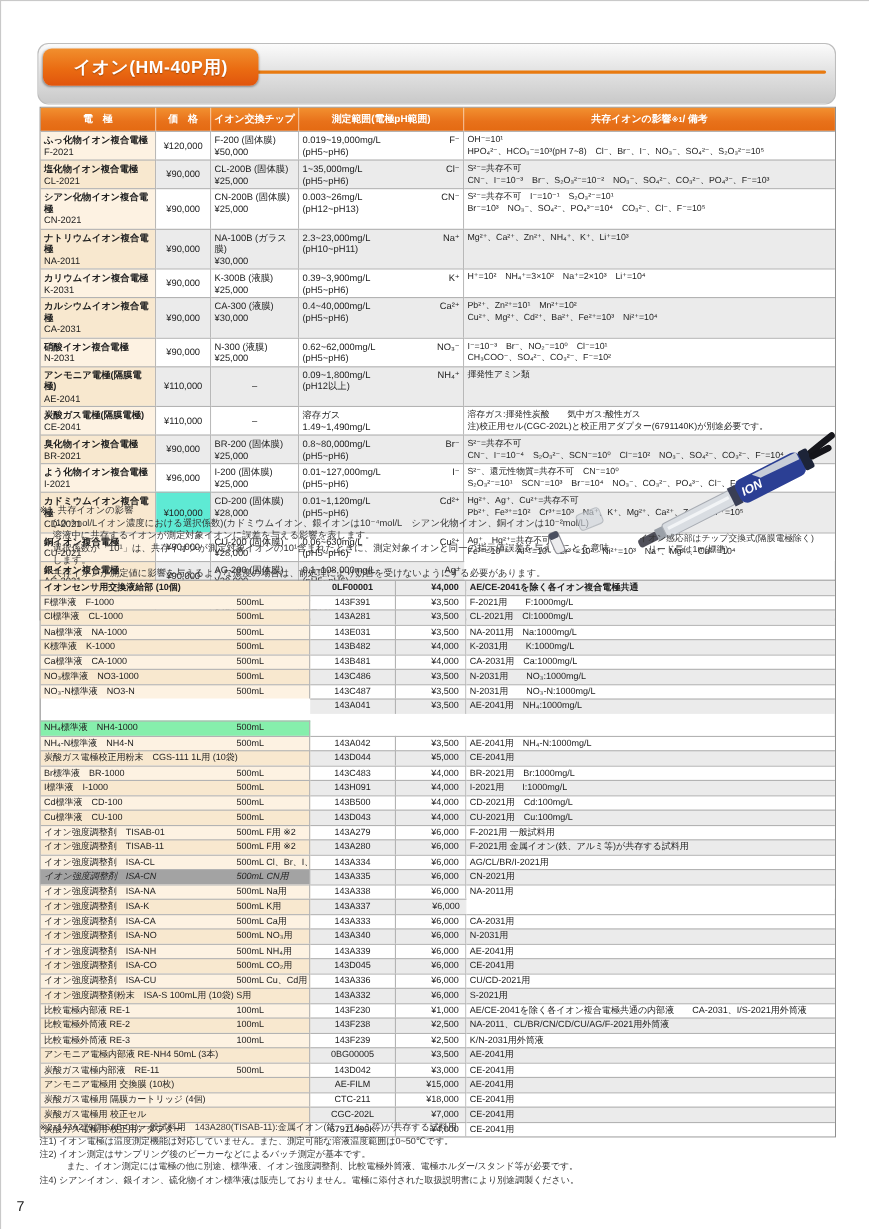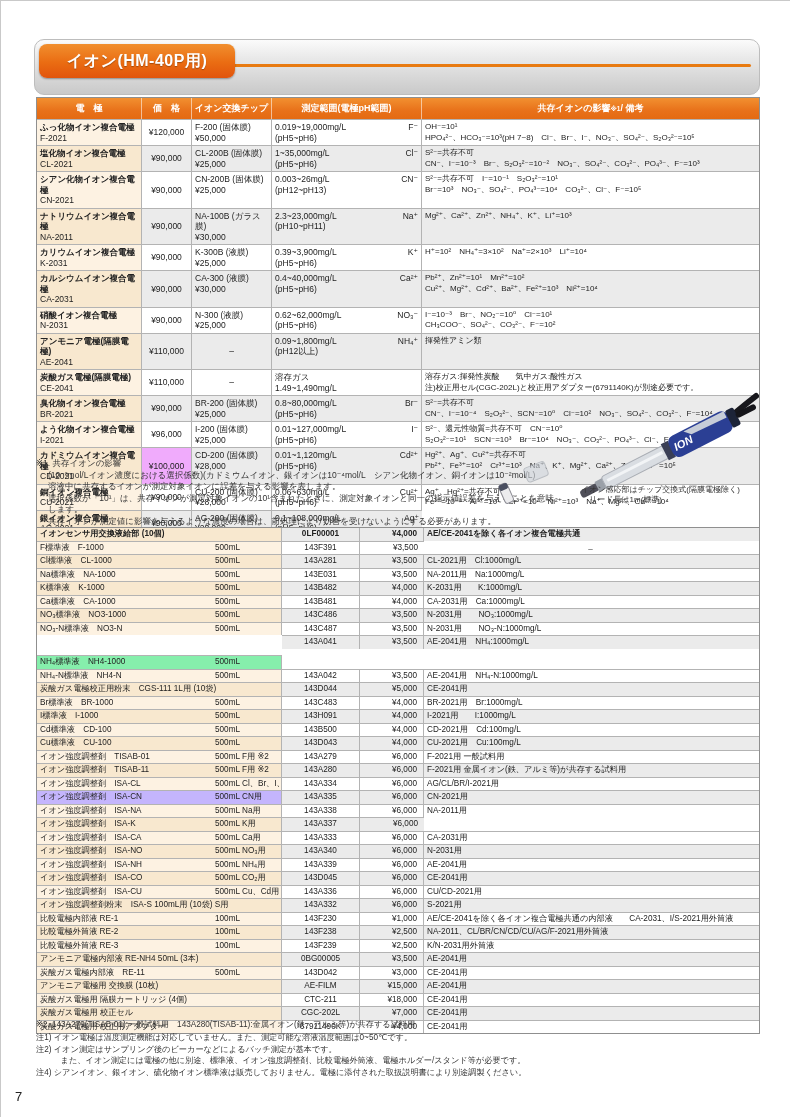--- a/index.html
+++ b/index.html
@@ -307,21 +307,21 @@
           <div class="c intf" style="background: rgb(255, 255, 255);">
             <div class="">S²⁻、還元性物質=共存不可　CN⁻=10⁰</div>
             <div class="">S₂O₃²⁻=10¹　SCN⁻=10³　Br⁻=10⁴　NO₃⁻、CO₃²⁻、PO₄³⁻、Cl⁻、F⁻=10⁵</div>
           </div>
         </div>
         <div class="t1-grid">
           <div class="c" style="background: rgb(248, 232, 207);">
             <div class="name1">カドミウムイオン複合電極</div>
             <div class="name2">CD-2021</div>
           </div>
-          <div class="c price" style="background: #f0abfc;">¥100,000</div>
+          <div class="c price" style="background: #5eead4;">¥100,000</div>
           <div class="c" style="background: rgb(235, 235, 235);">
             <div class="">CD-200 (固体膜)</div>
             <div class="">¥28,000</div>
           </div>
           <div class="c meas" style="background: rgb(235, 235, 235);">
             <div class="">
               <div class="">0.01~1,120mg/L</div>
               <div class="">(pH5~pH6)</div>
             </div>
             <div class="ion">Cd²⁺</div>
@@ -436,20 +436,21 @@
       <div class="t2-row">
         <div class="c nm" style="background: rgb(248, 232, 207);"><div class="" style="display: inline;">イオンセンサ用交換液給部 (10個)</div></div>
         <div class="c cd" style="background: rgb(235, 235, 235);">0LF00001</div>
         <div class="c pr" style="background: rgb(235, 235, 235);">¥4,000</div>
         <div class="c us" style="background: rgb(235, 235, 235);">AE/CE-2041を除く各イオン複合電極共通</div>
       </div>
       <div class="t2-row">
         <div class="c nm" style="background: rgb(253, 242, 226);"><div class="" style="display: inline;">F標準液　F-1000</div><div class="sz">500mL</div></div>
         <div class="c cd" style="background: rgb(255, 255, 255);">143F391</div>
         <div class="c pr" style="background: rgb(255, 255, 255);">¥3,500</div>
+        <div class="c us" style="background: rgb(255, 255, 255);">F-2021用　　F:1000mg/L</div>
       </div>
       <div class="t2-row">
         <div class="c nm" style="background: rgb(248, 232, 207);"><div class="" style="display: inline;">Cl標準液　CL-1000</div><div class="sz">500mL</div></div>
         <div class="c cd" style="background: rgb(235, 235, 235);">143A281</div>
         <div class="c pr" style="background: rgb(235, 235, 235);">¥3,500</div>
         <div class="c us" style="background: rgb(235, 235, 235);">CL-2021用　Cl:1000mg/L</div>
       </div>
       <div class="t2-row">
         <div class="c nm" style="background: rgb(253, 242, 226);"><div class="" style="display: inline;">Na標準液　NA-1000</div><div class="sz">500mL</div></div>
         <div class="c cd" style="background: rgb(255, 255, 255);">143E031</div>
@@ -534,21 +535,21 @@
         <div class="c pr" style="background: rgb(235, 235, 235);">¥6,000</div>
         <div class="c us" style="background: rgb(235, 235, 235);">F-2021用 金属イオン(鉄、アルミ等)が共存する試料用</div>
       </div>
       <div class="t2-row">
         <div class="c nm" style="background: rgb(253, 242, 226);"><div class="" style="display: inline;">イオン強度調整剤　ISA-CL</div><div class="sz">500mL Cl、Br、I、Ag用</div></div>
         <div class="c cd" style="background: rgb(255, 255, 255);">143A334</div>
         <div class="c pr" style="background: rgb(255, 255, 255);">¥6,000</div>
         <div class="c us" style="background: rgb(255, 255, 255);">AG/CL/BR/I-2021用</div>
       </div>
       <div class="t2-row">
-        <div class="c nm" style="background: #c4b5fd;"><div class="" style="display: inline;">イオン強度調整剤　ISA-CN</div><div class="sz">500mL CN用</div></div>
+        <div class="c nm" style="background: #a3a3a3; font-style: italic;"><div class="" style="display: inline;">イオン強度調整剤　ISA-CN</div><div class="sz">500mL CN用</div></div>
         <div class="c cd" style="background: rgb(235, 235, 235);">143A335</div>
         <div class="c pr" style="background: rgb(235, 235, 235);">¥6,000</div>
         <div class="c us" style="background: rgb(235, 235, 235);">CN-2021用</div>
       </div>
       <div class="t2-row">
         <div class="c nm" style="background: rgb(253, 242, 226);"><div class="" style="display: inline;">イオン強度調整剤　ISA-NA</div><div class="sz">500mL Na用</div></div>
         <div class="c cd" style="background: rgb(255, 255, 255);">143A338</div>
         <div class="c pr" style="background: rgb(255, 255, 255);">¥6,000</div>
         <div class="c us" style="background: rgb(255, 255, 255);">NA-2011用</div>
       </div>

